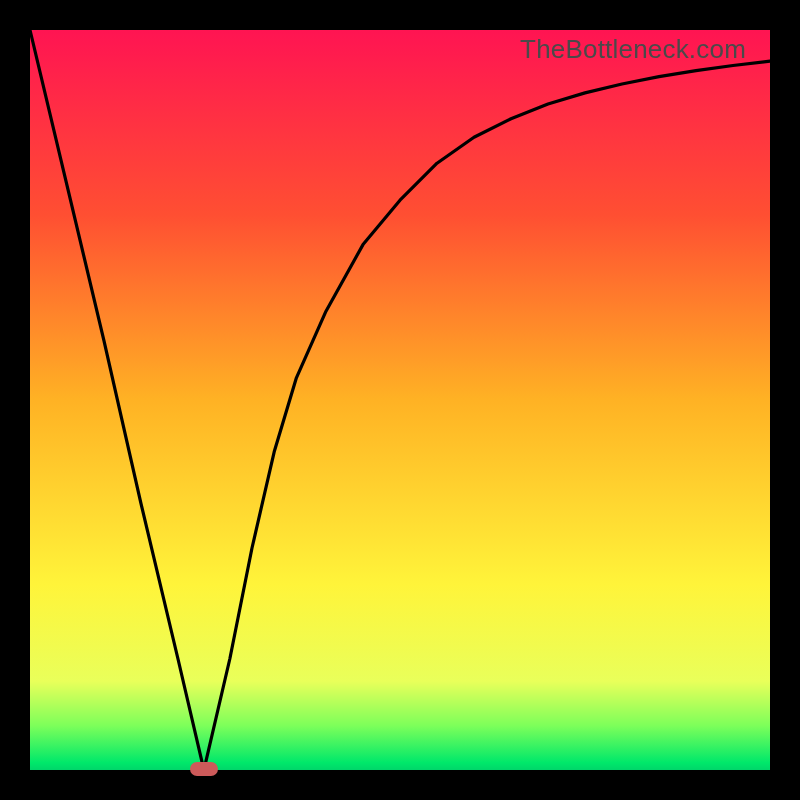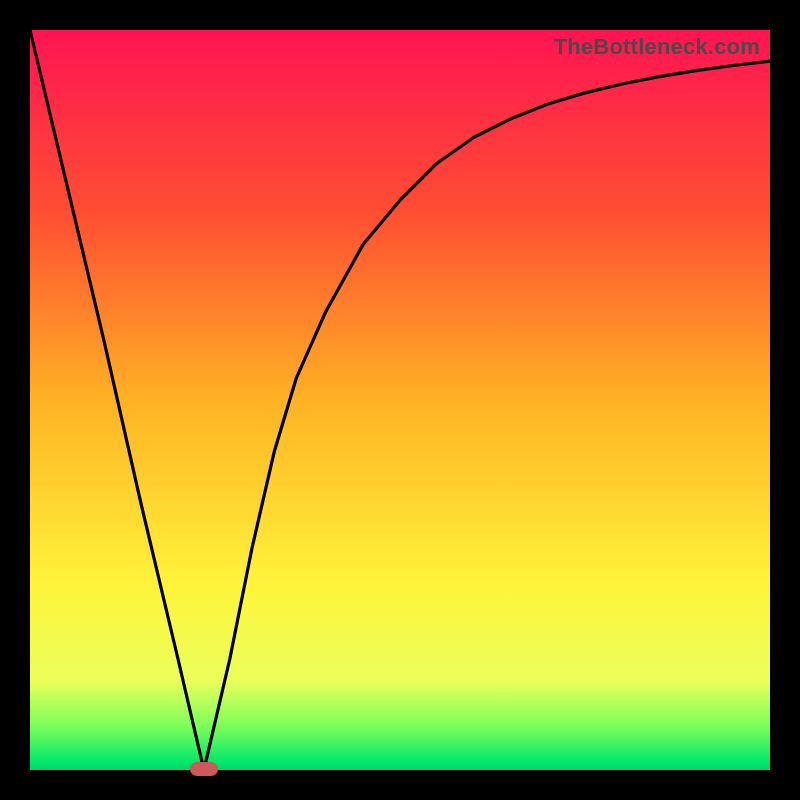--- a/index.html
+++ b/index.html
@@ -32,24 +32,24 @@
       #fff43a 75%,
       #e9ff5a 88%,
       #7dff5a 94%,
       #00e86a 99%,
       #00d66a 100%
     );
   }
   .watermark {
     position: absolute;
     top: 4px;
-    right: 10px;
+    right: 24px;
     color: #4a4a4a;
-    font-size: 22px;
-    font-weight: 700;
+    font-size: 26px;
+    font-weight: 400;
     letter-spacing: 0.2px;
     pointer-events: none;
   }
   svg.curve {
     position: absolute;
     top: 0;
     left: 0;
     width: 740px;
     height: 740px;
     overflow: visible;

